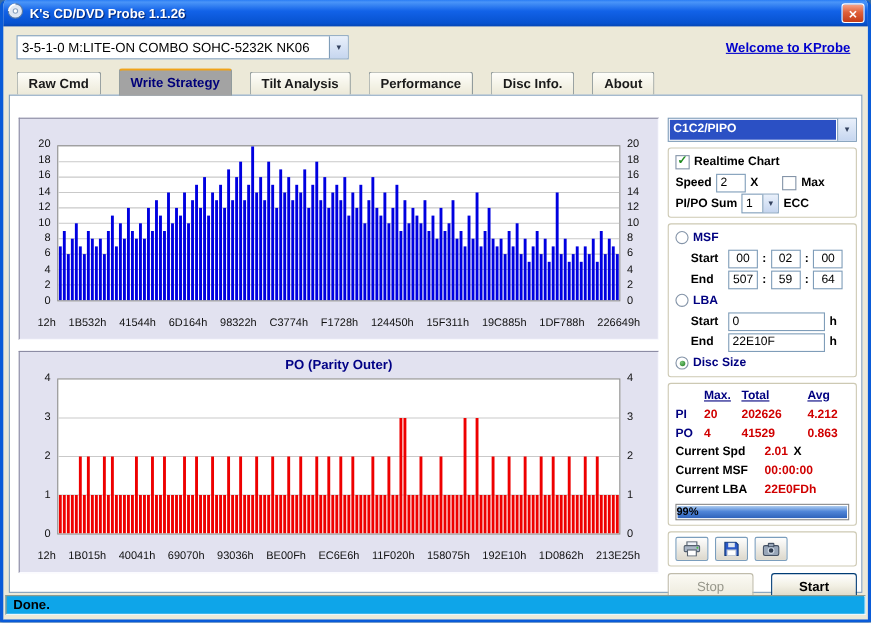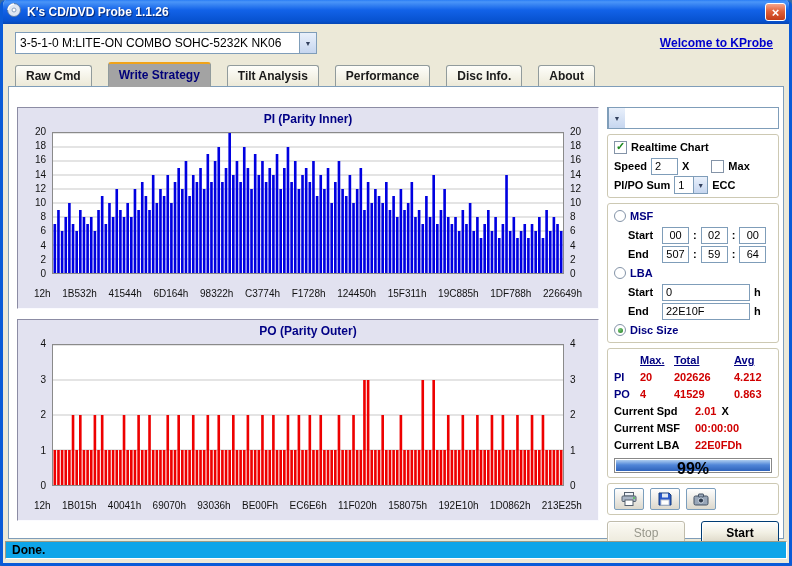--- a/index.html
+++ b/index.html
@@ -84,22 +84,22 @@
   .sgrid { display:grid; grid-template-columns:26px 34px 60px 40px; align-items:center;
     height:14px; font-size:11px; }
   .h { color:#000080; font-weight:bold; text-decoration:underline; }
   .rowlbl { color:#000080; font-weight:bold; }
   .val { color:#d00000; font-weight:bold; font-size:11px; }
   .curr { display:flex; gap:5px; height:14px; align-items:center; font-size:11px; }
   .wfix { width:76px; }
   .progress { position:relative; height:15px; border:1px solid #888; background:#fff; margin-top:3px; }
   .pfill { position:absolute; left:1px; top:1px; bottom:1px;
     background:linear-gradient(#aecdf0,#5186d8 45%,#2f63bb); }
-  .ptext { position:absolute; left:0; right:0; top:1px; text-align:center;
-    font-size:16px; font-weight:bold; color:#000; }
+  .ptext { position:absolute; left:0; right:0; top:1px; 
+    font-size:10px; font-weight:bold; color:#000; }
   
   .groupbox.toolbtns { flex-direction:row; gap:6px; padding:4px 6px; }
   .iconbtn { width:30px; height:22px; border:1px solid #7b9ebd; border-radius:2px;
     background:linear-gradient(#fefefe,#dcd8cc); display:flex; align-items:center;
     justify-content:center; padding:0; cursor:default; }
   .actions { display:flex; justify-content:space-between; margin-top:1px; }
   .xpbtn { width:78px; height:23px; border:1px solid #003c74; border-radius:3px;
     background:linear-gradient(#fff,#f2f0e4 50%,#dcd7c6);
     font:bold 12px "Liberation Sans",sans-serif; color:#000;
     box-shadow:inset 1px 1px 0 rgba(255,255,255,.8); cursor:default; }
@@ -144,21 +144,20 @@
     <div class="tab active">Write Strategy</div>
     <div class="tab">Tilt Analysis</div>
     <div class="tab">Performance</div>
     <div class="tab">Disc Info.</div>
     <div class="tab">About</div>
   </div>
 
   <div class="main">
 
     <div class="chartbox pi">
-      <div class="ctitle">PI (Parity Inner)</div>
       <div class="yaxis left">
           <span style="top: 100%;">0</span>
           <span style="top: 90%;">2</span>
           <span style="top: 80%;">4</span>
           <span style="top: 70%;">6</span>
           <span style="top: 60%;">8</span>
           <span style="top: 50%;">10</span>
           <span style="top: 40%;">12</span>
           <span style="top: 30%;">14</span>
           <span style="top: 20%;">16</span>
@@ -524,20 +523,21 @@
           <span>158075h</span>
           <span>192E10h</span>
           <span>1D0862h</span>
           <span>213E25h</span>
         </div>
     </div>
 
     <div class="rightpanel">
 
       <div class="combo">
+        <div class="combo-field selected">C1C2/PIPO</div>
         <div class="combo-btn">
           <span>▼</span>
         </div>
       </div>
 
       <div class="groupbox">
         <div class="row">
           <span class="checkbox">
             <span class="check">✓</span>
           </span>

